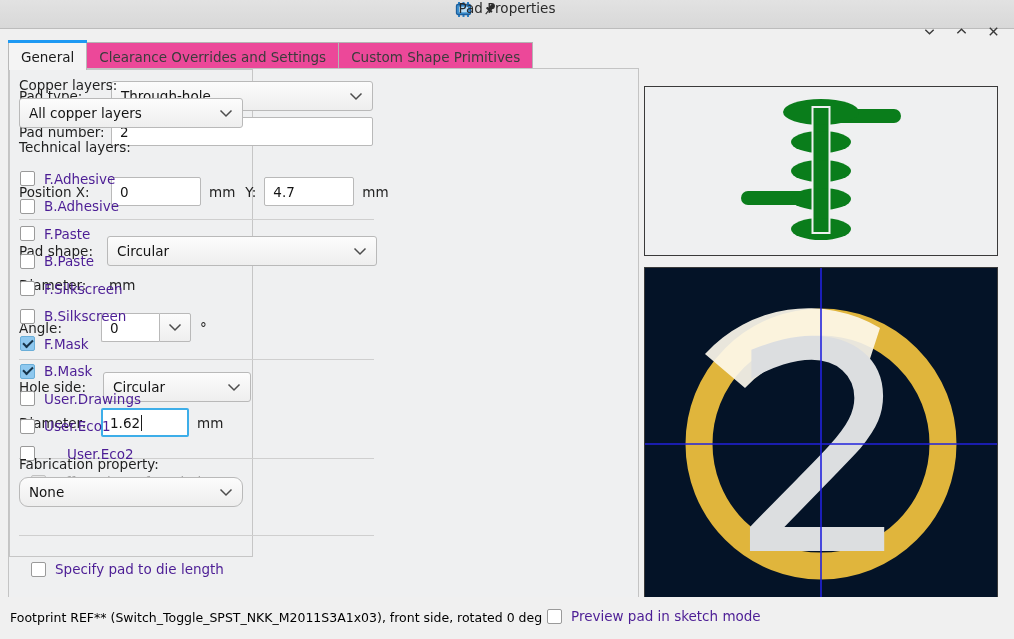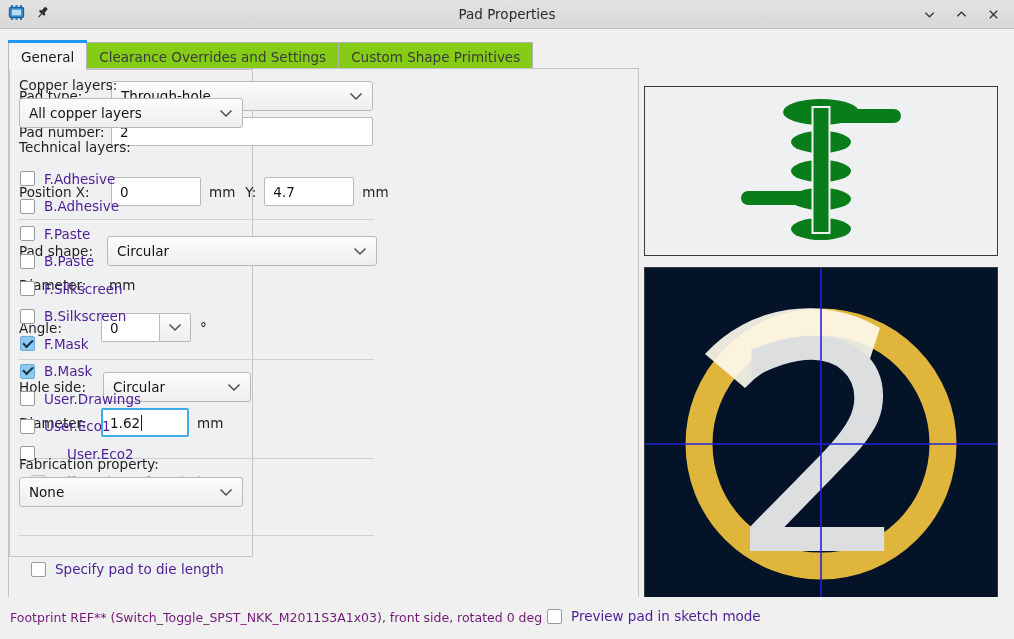--- a/index.html
+++ b/index.html
@@ -12,21 +12,21 @@
     background: #f0f0f0;
     overflow: hidden;
   }
   #app { position: relative; width: 1014px; height: 639px; background: #f0f0f0; }
 
   
   .titlebar {
     position: absolute; left: 0; top: 0; width: 1014px; height: 29px;
     background: linear-gradient(#e2e2e2, #d8d8d8);
     border-bottom: 1px solid #bcbcbc;
-    display: flex; align-items: center;
+    display: flex; align-items: center; flex-direction: column;
   }
   .tb-left { display: flex; align-items: center; gap: 9px; padding-left: 7px; width: 120px; }
   .tb-title {
     position: absolute; left: 0; right: 0; text-align: center;
     font-size: 13.5px; color: #2a2a2a; pointer-events: none;
   }
   .tb-right {
     margin-left: auto; display: flex; align-items: center;
     gap: 14px; padding-right: 12px; z-index: 2;
   }
@@ -36,21 +36,21 @@
   }
 
   
   .tabbar {
     position: absolute; left: 0; top: 29px; width: 1014px; height: 27px;
     background: #f0f0f0;
   }
   .tabs { position: absolute; left: 8px; top: 13px; display: flex; align-items: flex-end; }
   .tab {
     height: 28px; padding: 0 12px; display: flex; align-items: center;
-    font-size: 13.5px; color: #3c3c3c; background: #84cc16;
+    font-size: 13.5px; color: #3c3c3c; background: #ec4899;
     border: 1px solid #b4b4b4; border-bottom: none; cursor: default;
     position: relative;
   }
   .tab + .tab { margin-left: -1px; }
   .tab.active {
     background: #f4f4f4; color: #1b1b1b; border-color: #b8b8b8; z-index: 3;
   }
   .tab.active::before {
     content: ""; position: absolute; left: -1px; right: -1px; top: -3px;
     height: 3px; background: #1d99f3;
@@ -123,21 +123,21 @@
     position: absolute; left: 644px; top: 45px; width: 354px; height: 170px;
     background: #eff0f1; border: 1px solid #3a3a3a;
   }
   #pad-preview {
     position: absolute; left: 644px; top: 226px; width: 354px; height: 368px;
     background: #041327; border: 1px solid #3a3a3a; overflow: hidden;
   }
 
   
   .bottom { position: absolute; left: 0; top: 597px; width: 1014px; height: 42px; background: #f0f0f0; }
-  #status-text { position: absolute; left: 10px; top: 13px; font-size: 12.5px; color: #701a75; }
+  #status-text { position: absolute; left: 10px; top: 13px; font-size: 12.5px; color: #000000; }
   #sketch-check { position: absolute; left: 547px; top: 11px; }
 </style>
 </head>
 <body>
 
 <div id="app">
 
   <div class="titlebar">
     <div class="tb-left">
       <span>
@@ -363,21 +363,21 @@
             <div class="cb" style="height: 27.5px; gap: 32px;">
               <span class="box"></span>
               <span class="cb-label">User.Eco2</span>
             </div>
           </div>
 
         <div class="row" style="left:10px; top:387px;">
           <span class="lbl">Fabrication property:</span>
         </div>
         <div class="row" style="left:10px; top:408px;">
-          <div class="combo" style="width:224px;">
+          <div class="combo" style="width:224px;border-radius:9px;">
             <span>None</span>
             <svg class="chev" width="14" height="9" viewBox="0 0 14 9">
                 <path d="M1.5 1.5 L7 7 L12.5 1.5" fill="none" stroke="#4d4d4d" stroke-width="1.5"></path>
               </svg>
           </div>
         </div>
       </div>
     </div>
 
     <div id="xsec-preview">

